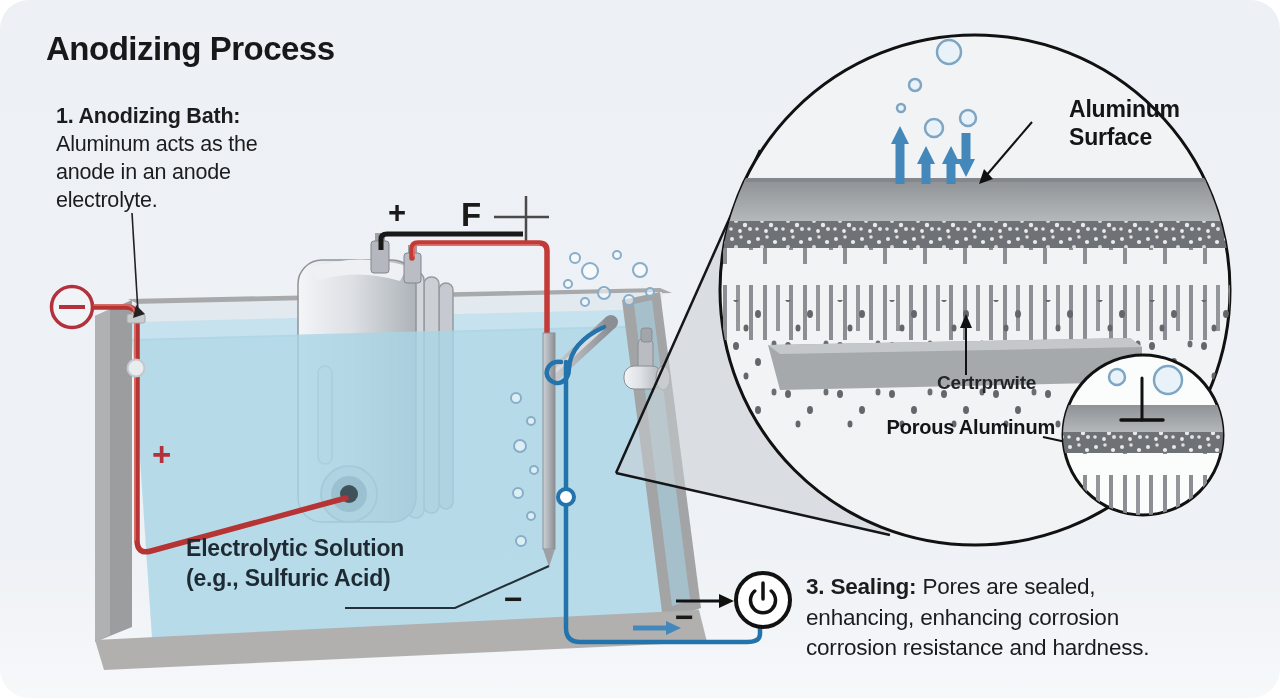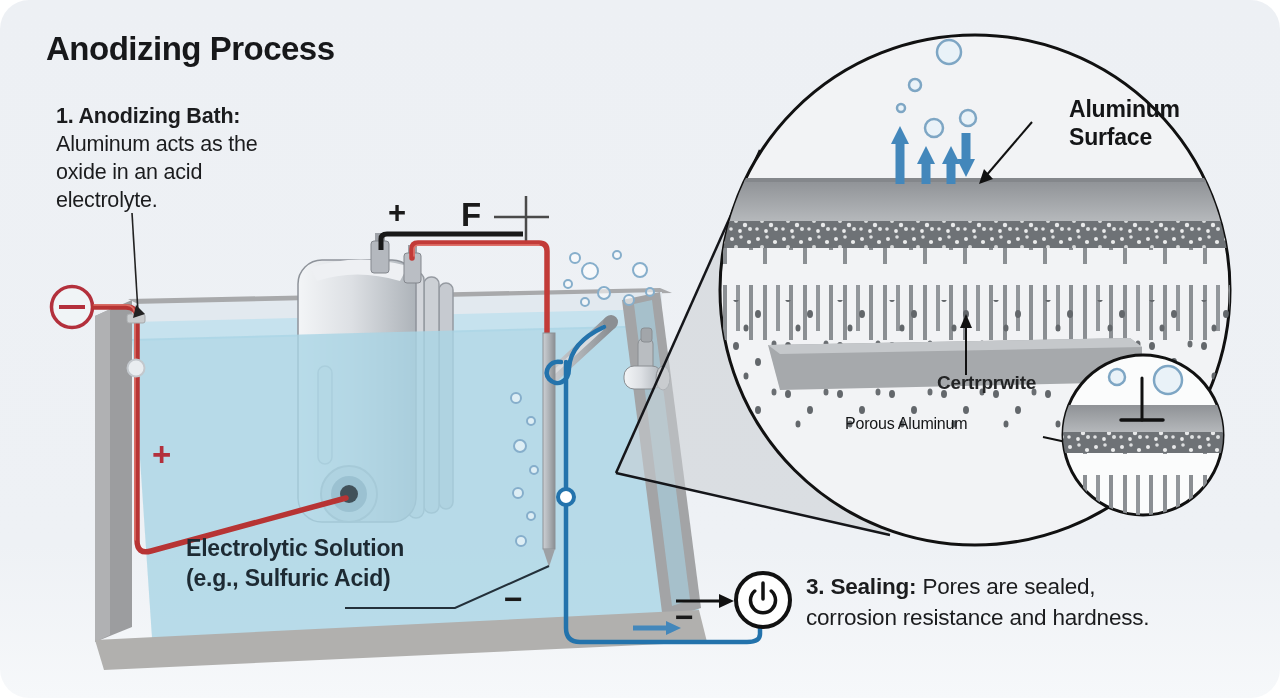--- a/index.html
+++ b/index.html
@@ -20,21 +20,21 @@
   .step3{left:806px;top:572px;width:356px;font-size:22.5px;line-height:1.36;letter-spacing:-0.2px;}
   .solution{left:186px;top:533px;font-size:23px;font-weight:bold;line-height:1.32;color:#1d2a33;}
   .sym{position:absolute;line-height:1;font-weight:600;color:#1a1a1a;}
   .plus-top{left:388px;top:197px;font-size:31px;}
   .f-mark{left:461px;top:198px;font-size:33px;}
   .plus-red{left:152px;top:438px;font-size:33px;font-weight:bold;color:#b3303c;}
   .minus-cathode{left:504px;top:583px;font-size:32px;font-weight:bold;}
   .minus-power{left:675px;top:601px;font-size:32px;font-weight:bold;}
   .inset-surface{left:1041px;top:95px;font-size:23px;font-weight:bold;line-height:1.22;color:#141517;margin-left:28px;}
   .inset-center{left:937px;top:371px;font-size:19px;font-weight:600;color:#232425;}
-  .inset-porous{left:845px;top:414px;width:210px;text-align:left;font-size:16px;font-weight:normal;line-height:1.3;color:#141517;}
+  .inset-porous{left:845px;top:414px;width:210px;text-align:right;font-size:20px;font-weight:bold;line-height:1.3;color:#141517;}
 </style>
 </head>
 <body>
 
 <div class="canvas">
 
 <svg width="1280" height="698" viewBox="0 0 1280 698">
   <defs>
     <linearGradient id="metalGrad" x1="0" y1="0" x2="1" y2="0">
       <stop offset="0" stop-color="#f3f5f7"></stop>
@@ -255,39 +255,40 @@
       <line x1="1121" y1="420" x2="1163" y2="420" stroke-width="3.5"></line>
     </g>
   </g>
 </svg>
 
 <div class="txt title nowrap">Anodizing Process</div>
 
 <div class="txt step step1">
   <div class="h nowrap">1. Anodizing Bath:</div>
   <div class="nowrap">Aluminum acts as the</div>
-  <div class="nowrap">oxide in an acid</div>
+  <div class="nowrap">anode in an anode</div>
   <div class="nowrap">electrolyte.</div>
 </div>
 
 
 <div class="txt sym plus-top">+</div>
 <div class="txt sym f-mark">F</div>
 <div class="txt sym plus-red">+</div>
 <div class="txt sym minus-cathode">−</div>
 <div class="txt sym minus-power">−</div>
 
 <div class="txt solution">
   <div class="nowrap">Electrolytic Solution</div>
   <div class="nowrap">(e.g., Sulfuric Acid)</div>
 </div>
 
 <div class="txt step3">
   <span class="h" style="font-weight:bold">3. Sealing:</span>
   <span>Pores are sealed,</span>
+  <div>enhancing, enhancing corrosion</div>
   <div>corrosion resistance and hardness.</div>
 </div>
 
 <div class="txt inset-surface">
   <div class="nowrap">Aluminum</div>
   <div class="nowrap">Surface</div>
 </div>
 
 <div class="txt inset-center nowrap">Certrprwite</div>
 

